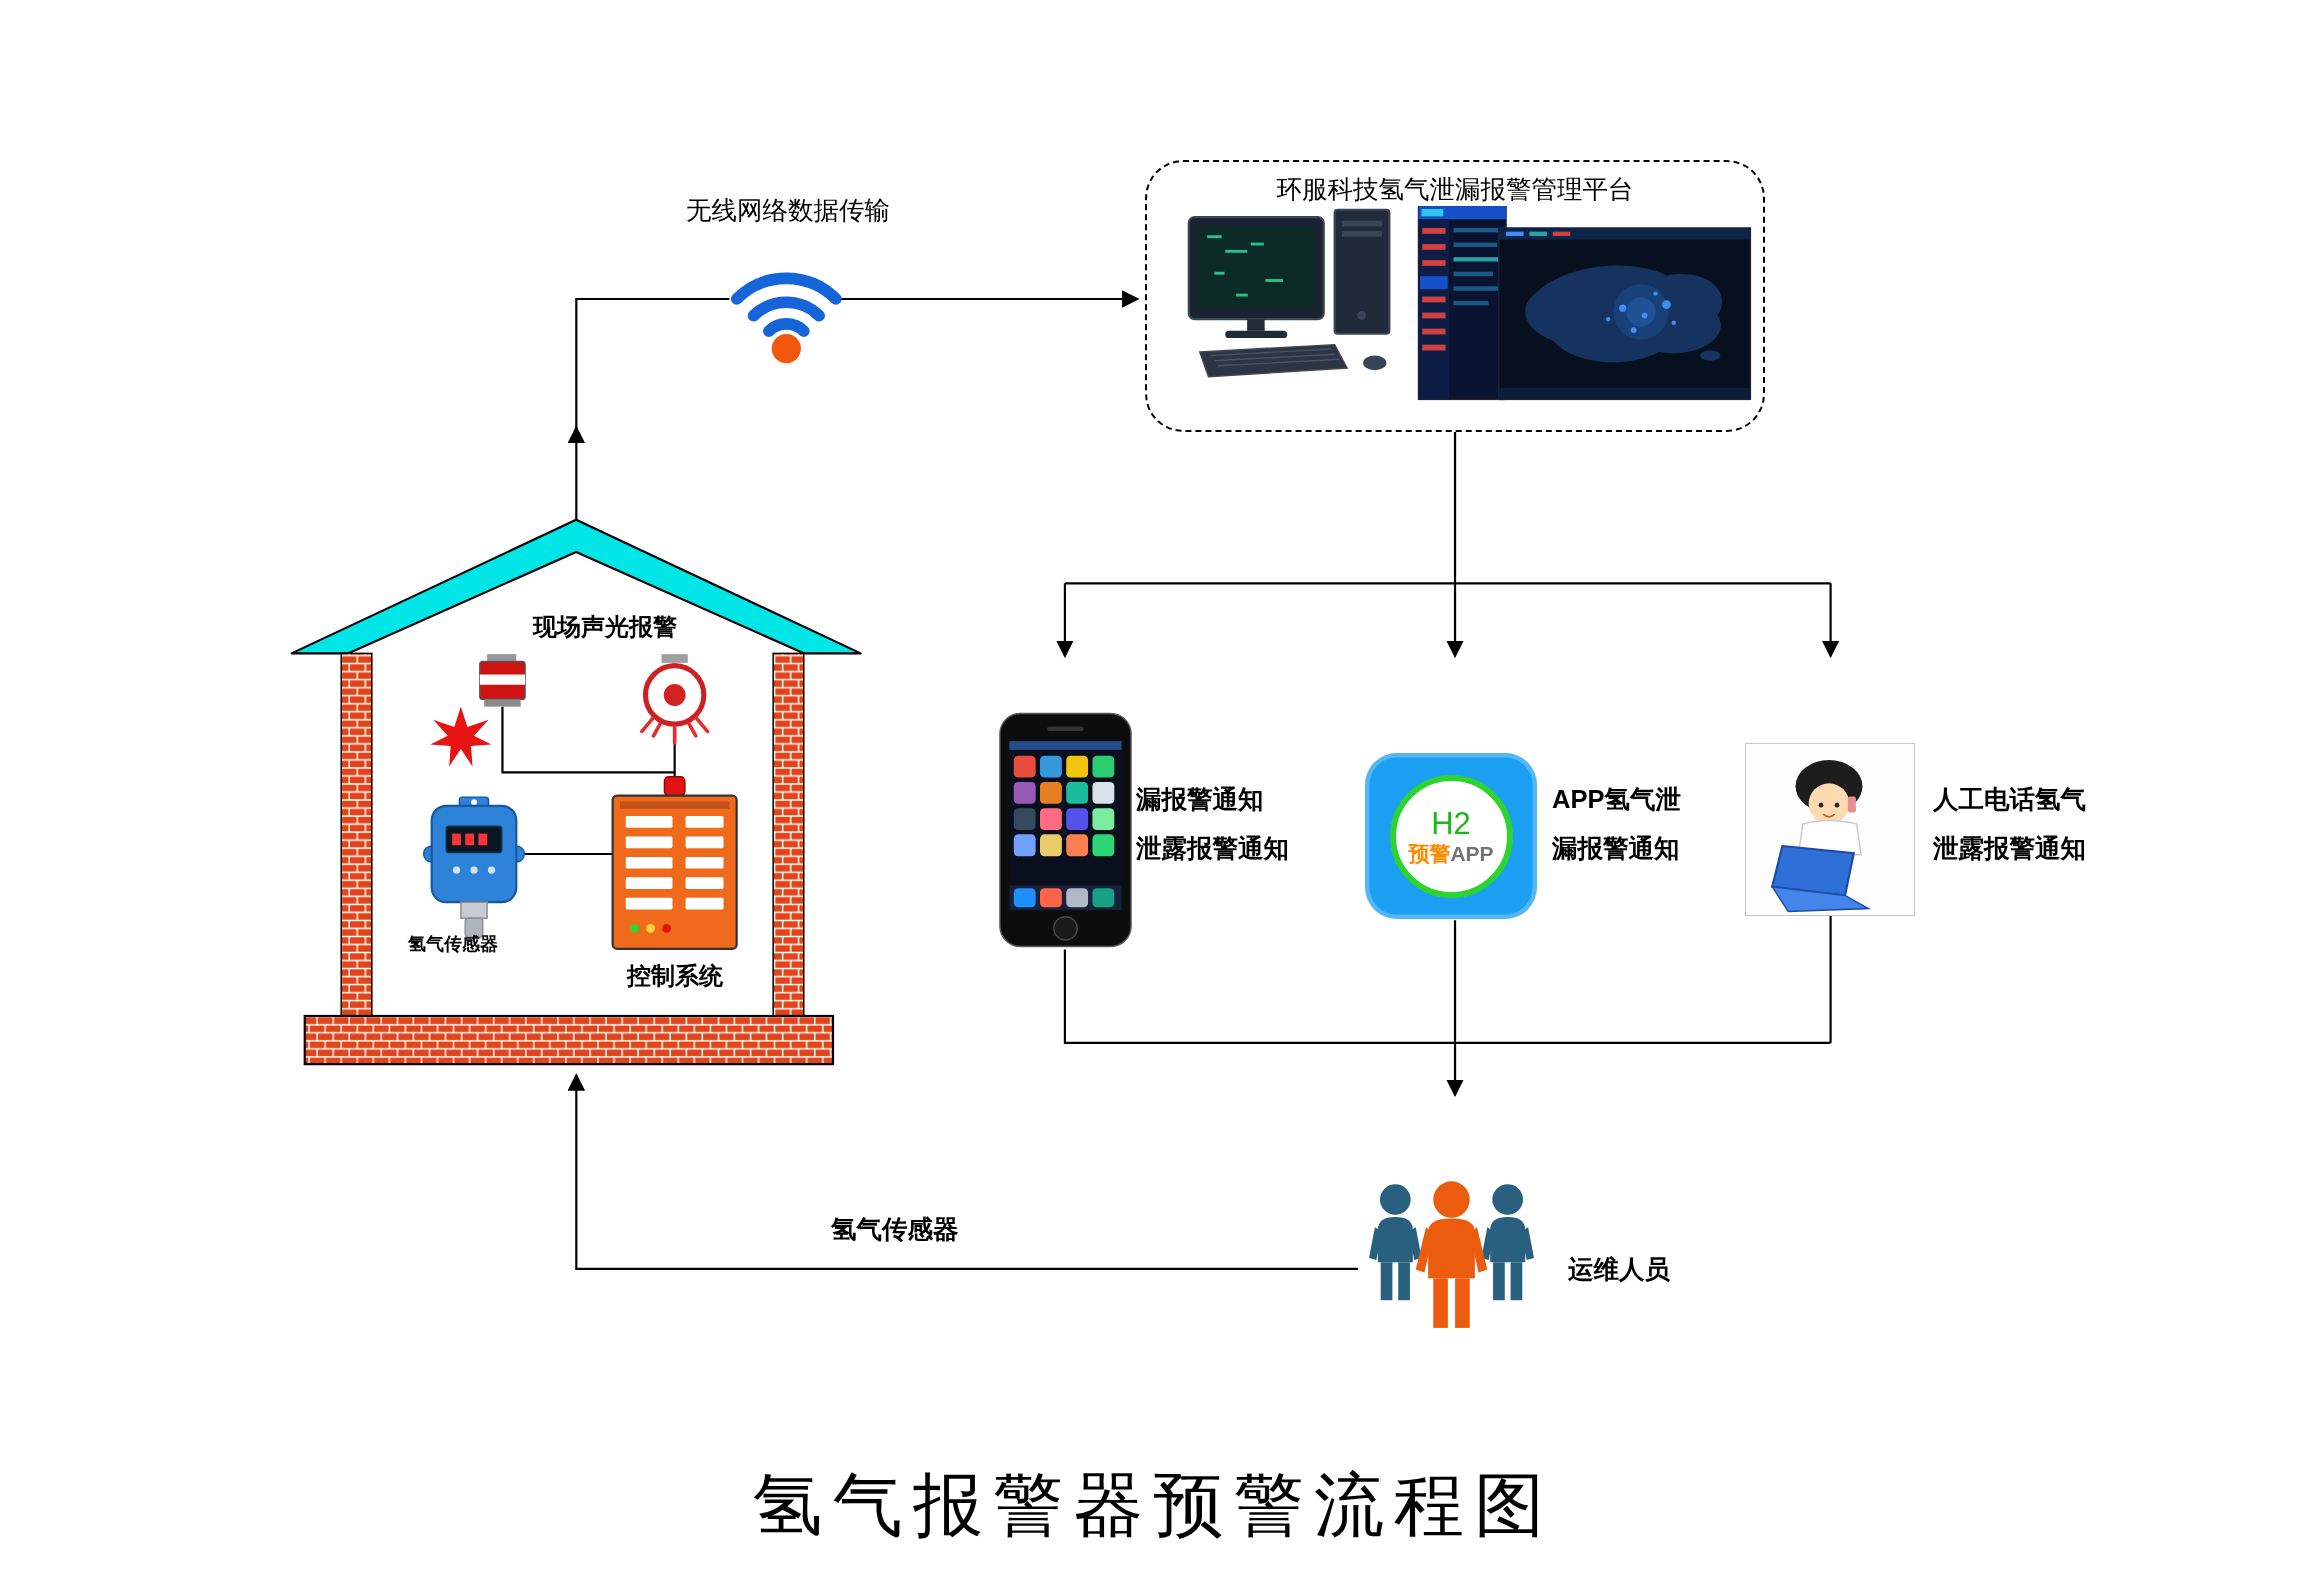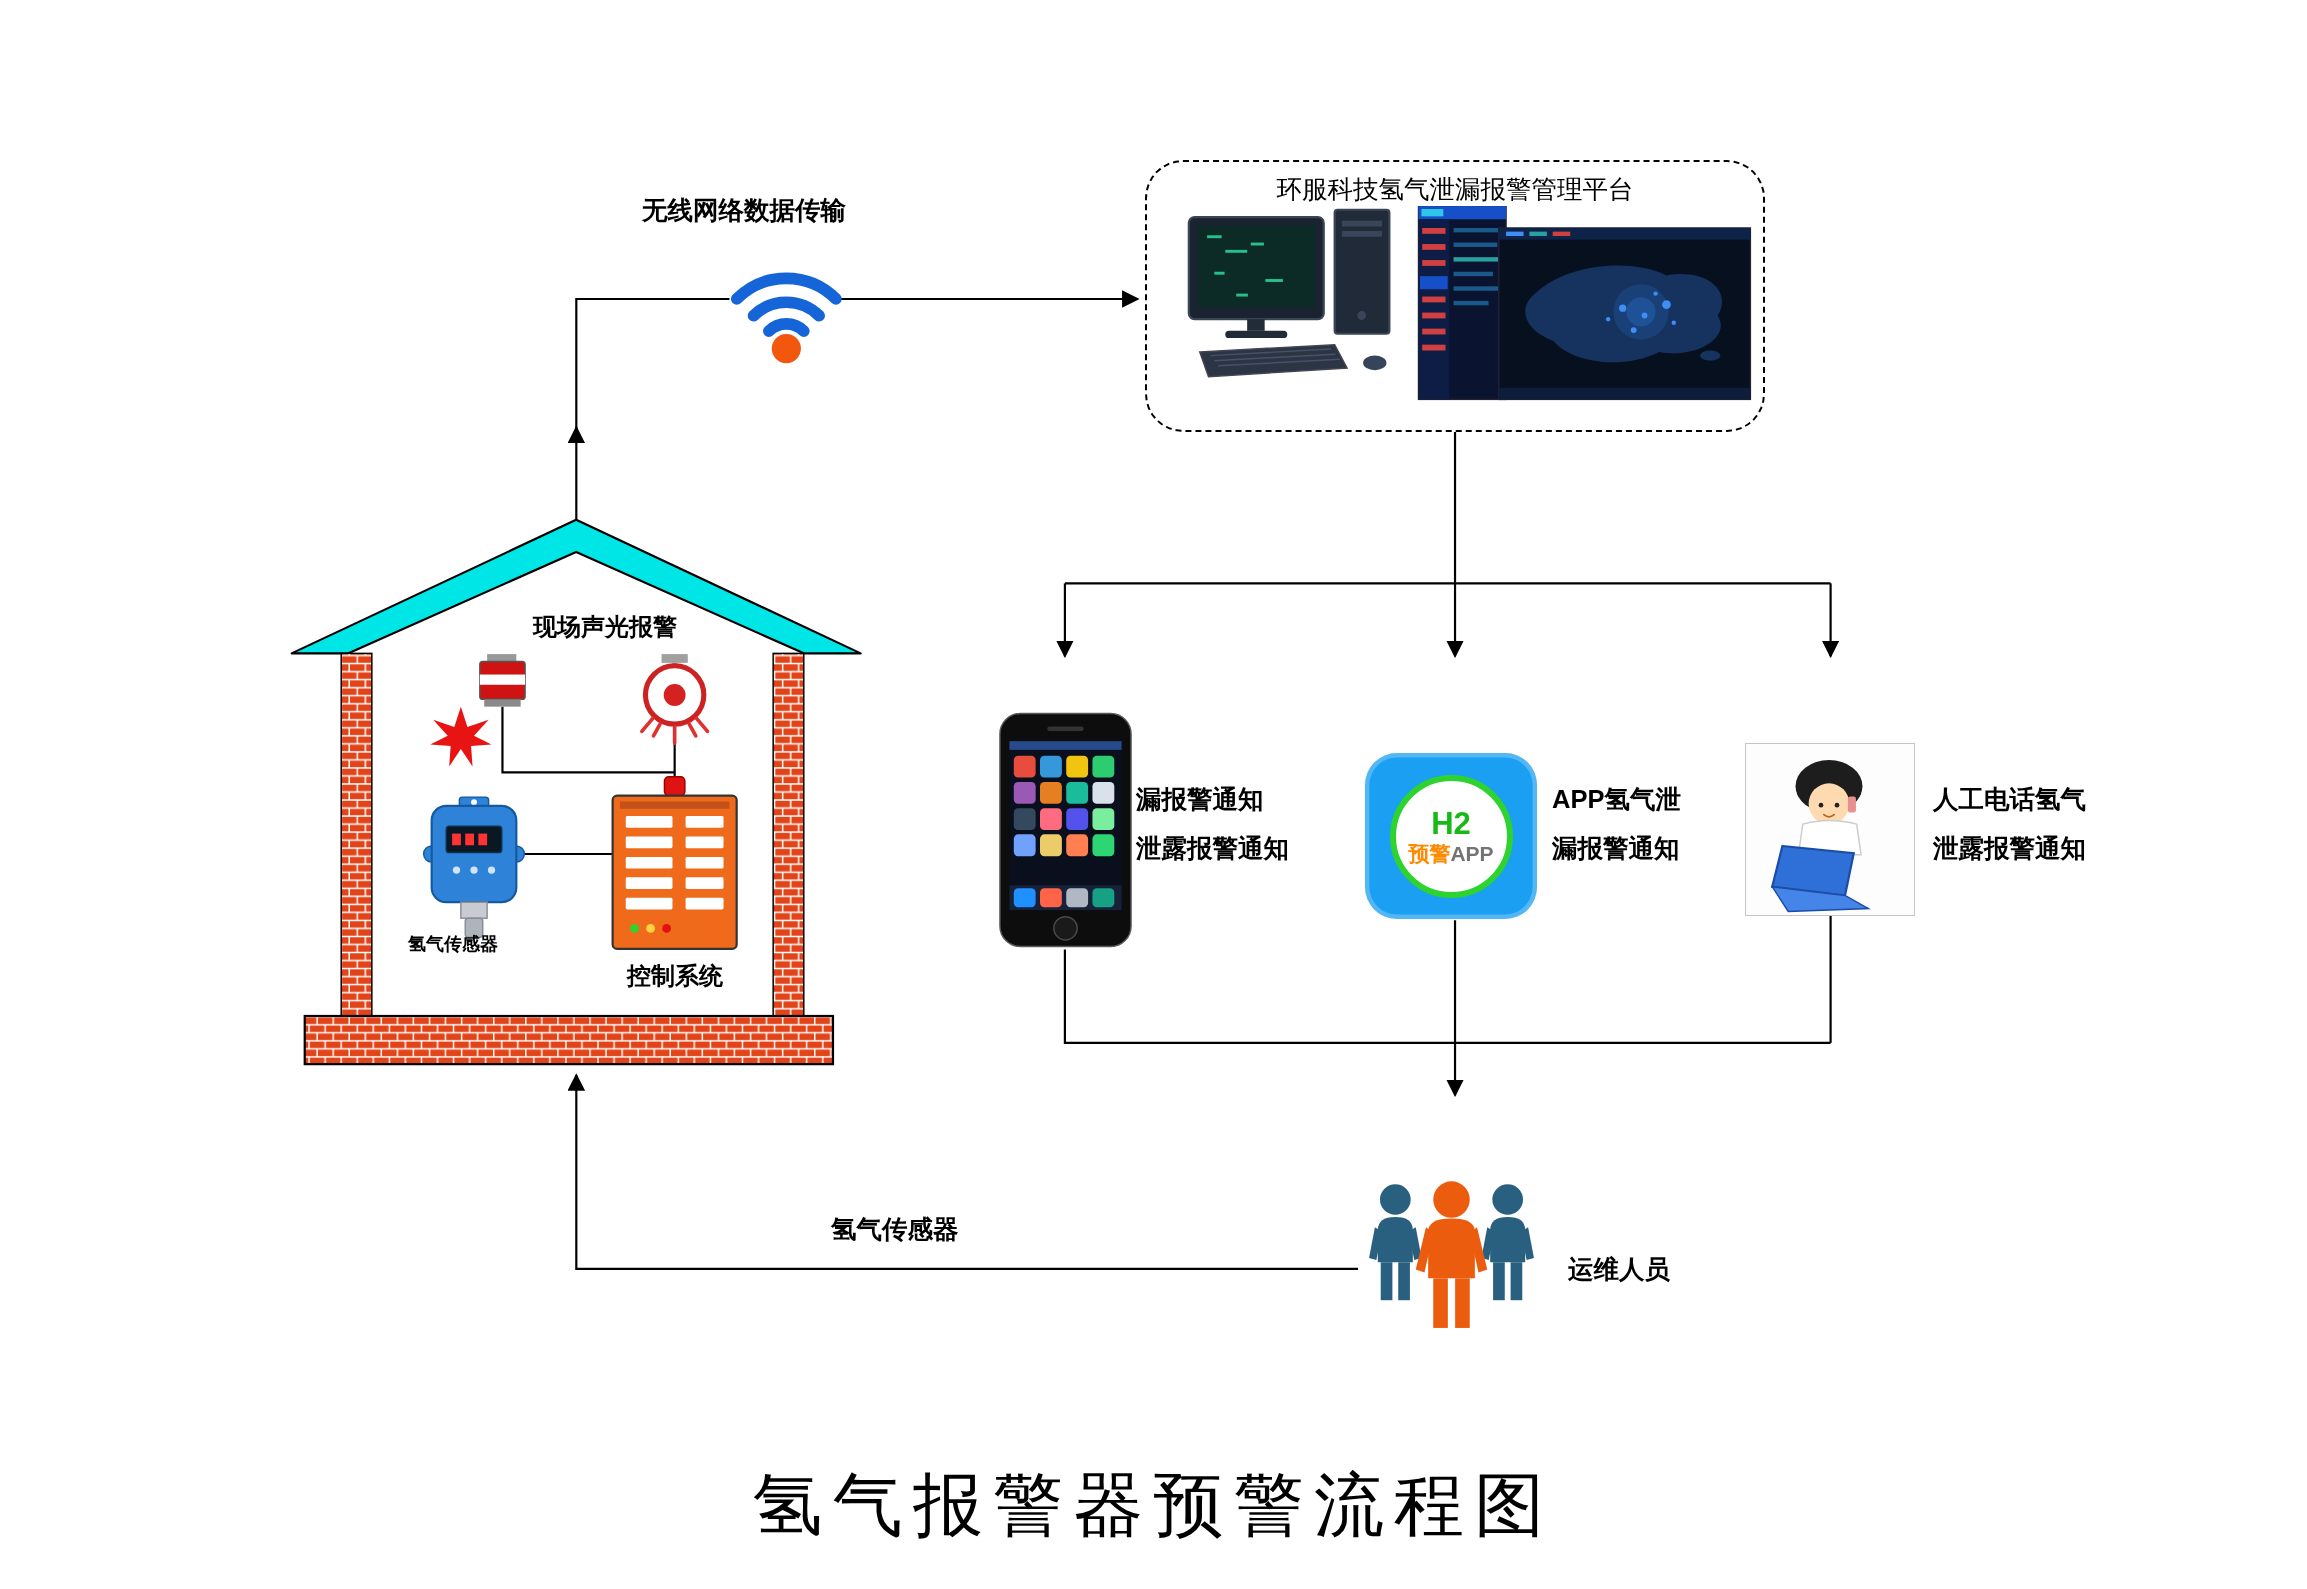--- a/index.html
+++ b/index.html
@@ -7,39 +7,39 @@
           font-family:"Liberation Sans", sans-serif;color:#000;}
   .abs{position:absolute;}
   svg{display:block;}
   .overlay{position:absolute;left:0;top:0;pointer-events:none;}
   .dashed-box{position:absolute;left:1145px;top:160px;width:616px;height:268px;
               border:2.2px dashed #000;border-radius:38px;background:#fff;}
   .platform-title{position:absolute;top:10.2px;left:0;width:100%;text-align:center;
                   font-size:25.5px;font-weight:400;}
   .platform-art{position:absolute;left:8.8px;top:44px;}
   .note{position:absolute;font-size:25.5px;font-weight:600;white-space:nowrap;}
-  .wifi-label{left:642px;top:193px;width:292px;font-weight:700;}
+  .wifi-label{left:642px;top:193px;width:292px;text-align:center;font-weight:400;}
   .label-site-alarm{left:481px;top:611px;width:248px;text-align:center;font-size:24px;}
   .label-sensor{left:408px;top:932px;width:168px;text-align:left;font-size:18px;}
   .label-control{left:591px;top:960px;width:168px;text-align:center;font-size:24px;}
   .sms-note1{left:1136px;top:782px;}
   .sms-note2{left:1136px;top:831px;}
   .app-note1{left:1552px;top:782px;}
   .app-note2{left:1552px;top:831px;}
   .call-note1{left:1933px;top:782px;}
   .call-note2{left:1933px;top:831px;}
   .staff-label{left:1568px;top:1252px;}
   .onsite-label{left:831px;top:1212px;}
   .app-icon{position:absolute;left:1365px;top:753px;width:172px;height:166px;
             background:#1a9ff2;border-radius:32px;display:flex;align-items:center;
             justify-content:center;box-shadow:inset 0 0 0 4.4px rgba(255,255,255,.25);}
   .app-circle{width:111px;height:111px;border-radius:50%;background:#fff;
               border:6.6px solid #2fd32f;display:flex;flex-direction:column;
               align-items:center;justify-content:center;}
-  .app-h2{color:#16b916;font-weight:700;font-size:31px;line-height:34px;}
+  .app-h2{color:#16b916;font-weight:400;font-size:31px;line-height:34px;}
   .app-sub{font-size:21px;font-weight:700;line-height:25px;}
   .app-warn{color:#ff8a00;}
   .app-app{color:#737373;}
   .person-box{position:absolute;left:1745px;top:743px;width:168px;height:171px;
               background:#fdfdfd;border:0.7px solid #c6c6c6;}
   .main-title{position:absolute;left:50%;transform:translateX(-50%);top:1459px;
               font-size:70px;letter-spacing:10.2px;white-space:nowrap;
               font-family:"Liberation Serif", serif;font-weight:500;}
 </style>
 </head>

